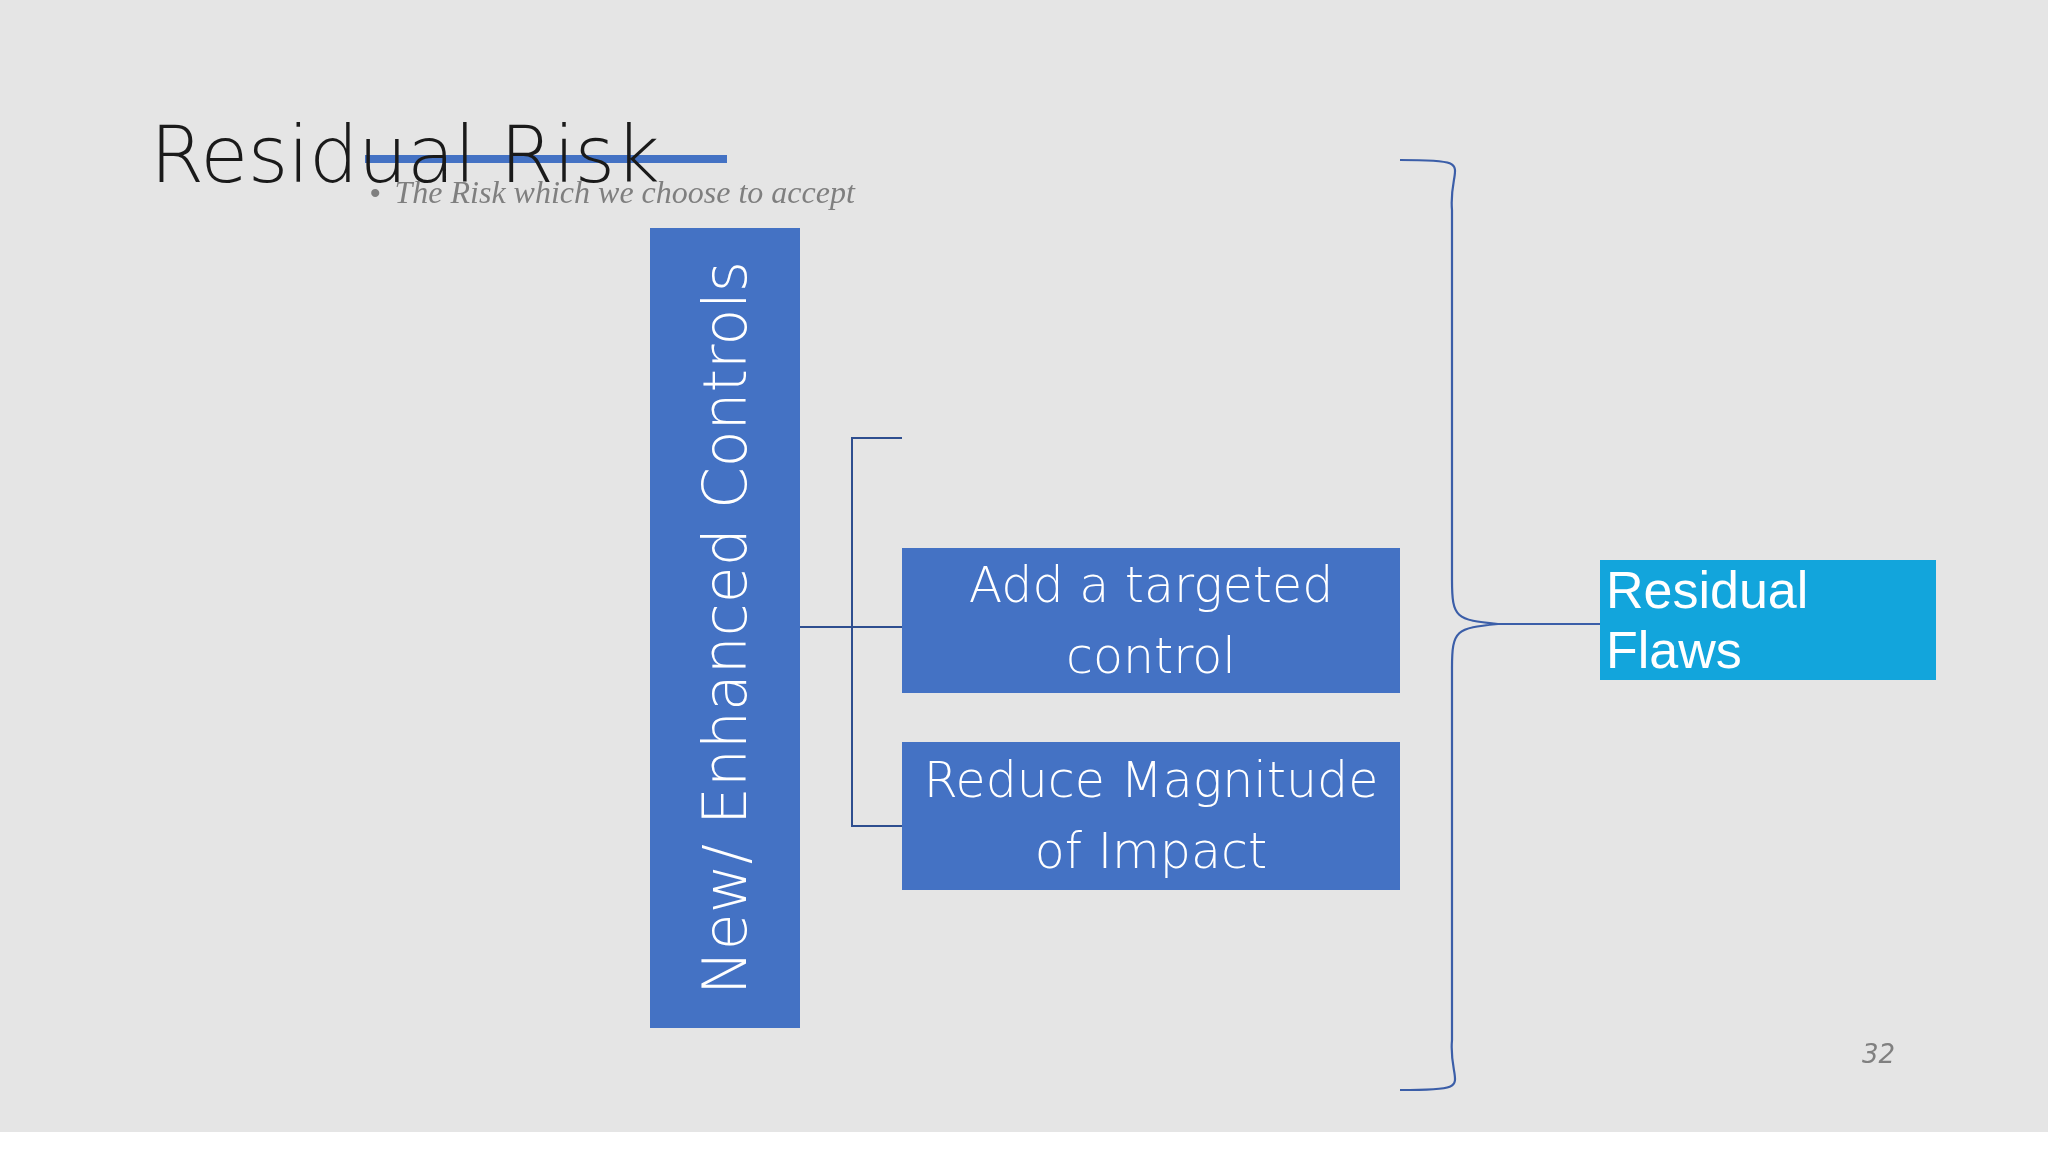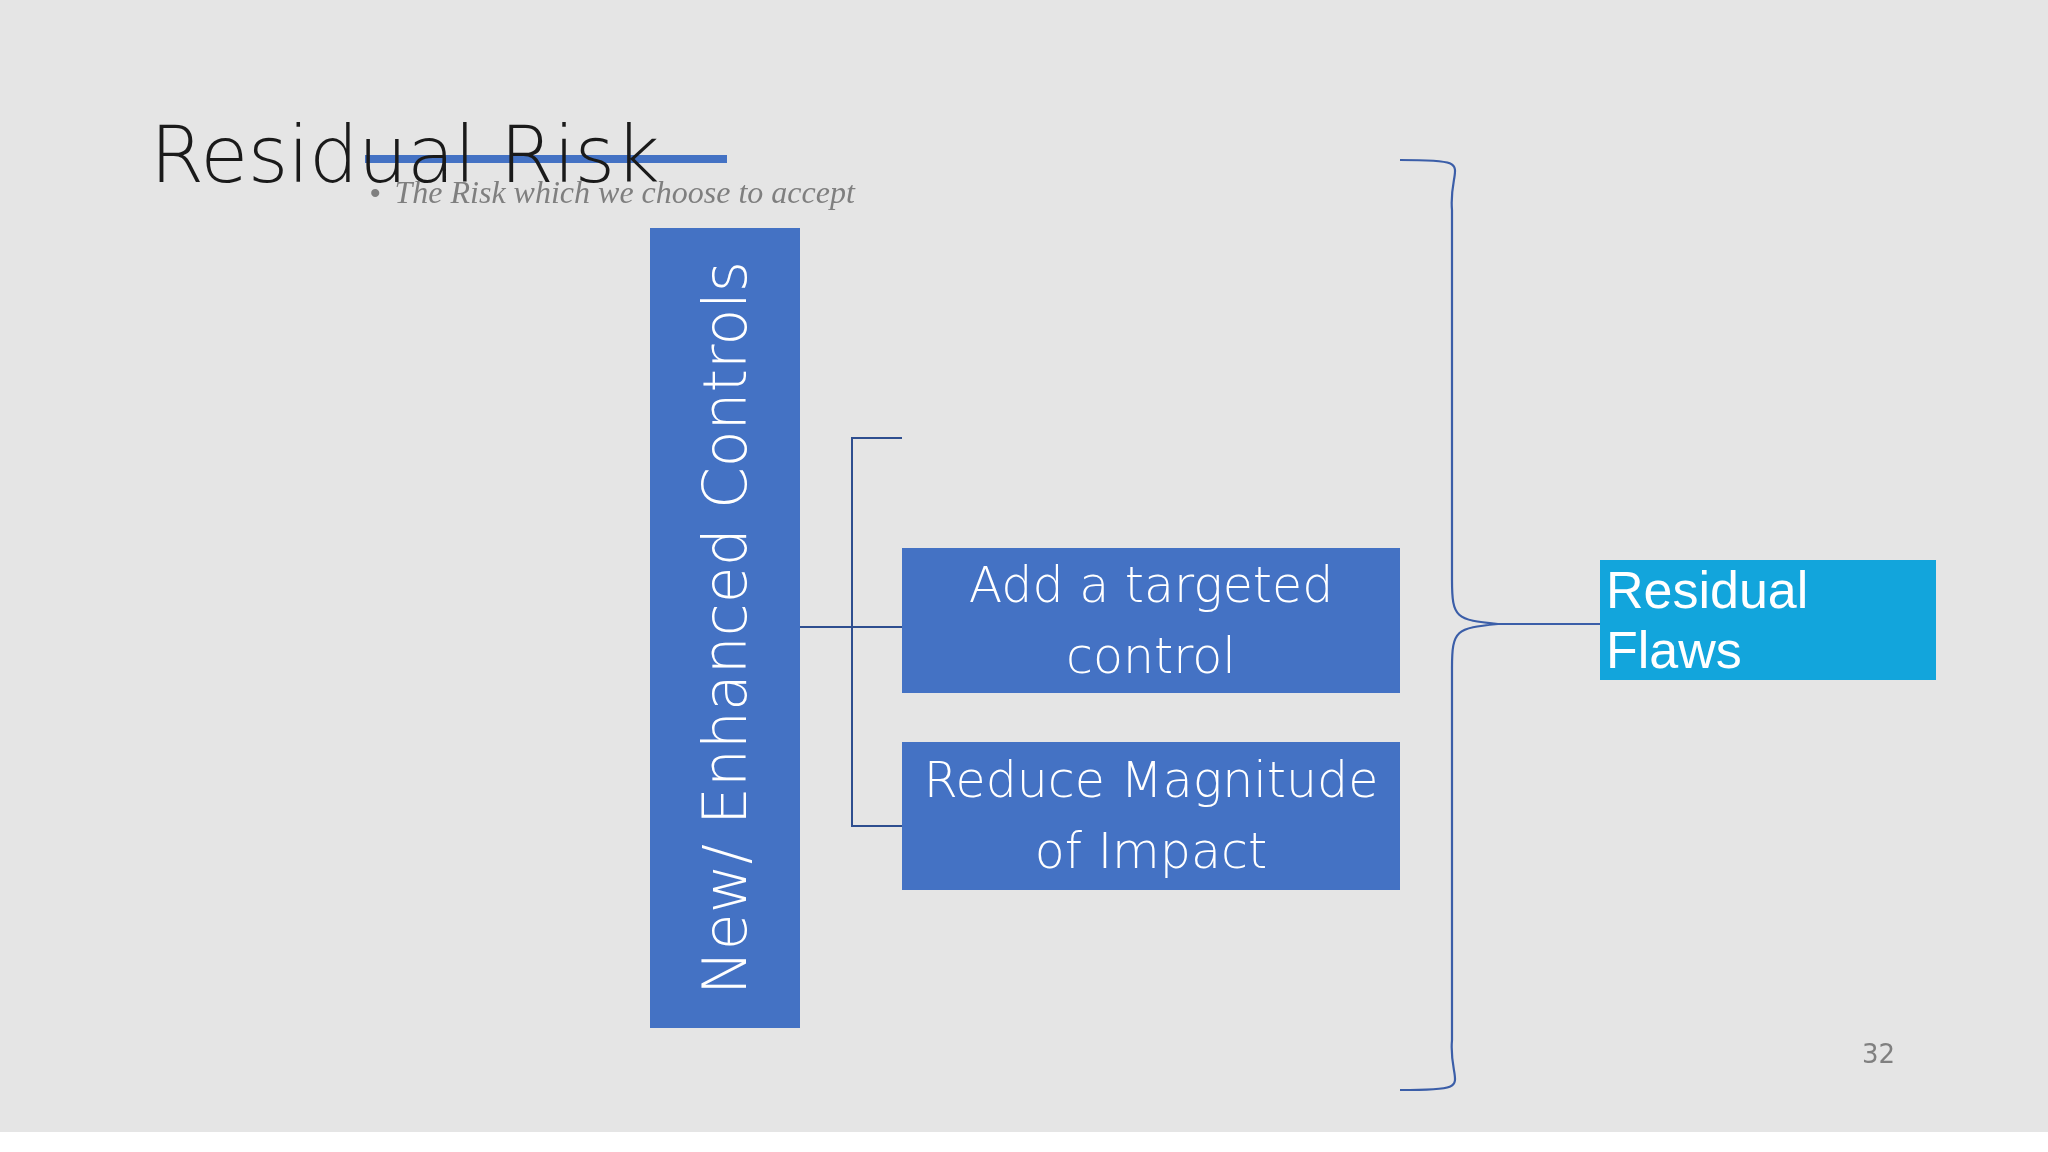--- a/index.html
+++ b/index.html
@@ -176,20 +176,21 @@
 
   
   #page-number {
     position: absolute;
     left: 1862px;
     top: 1039px;
     font-family: "DejaVu Sans", sans-serif;
     font-size: 26px;
     line-height: 30px;
     color: #808080;
+    font-style: italic;
   }
 </style>
 </head>
 <body>
 
 <div id="slide">
 
   <div id="title-underline"></div>
   <div id="page-title">Residual Risk</div>
 

